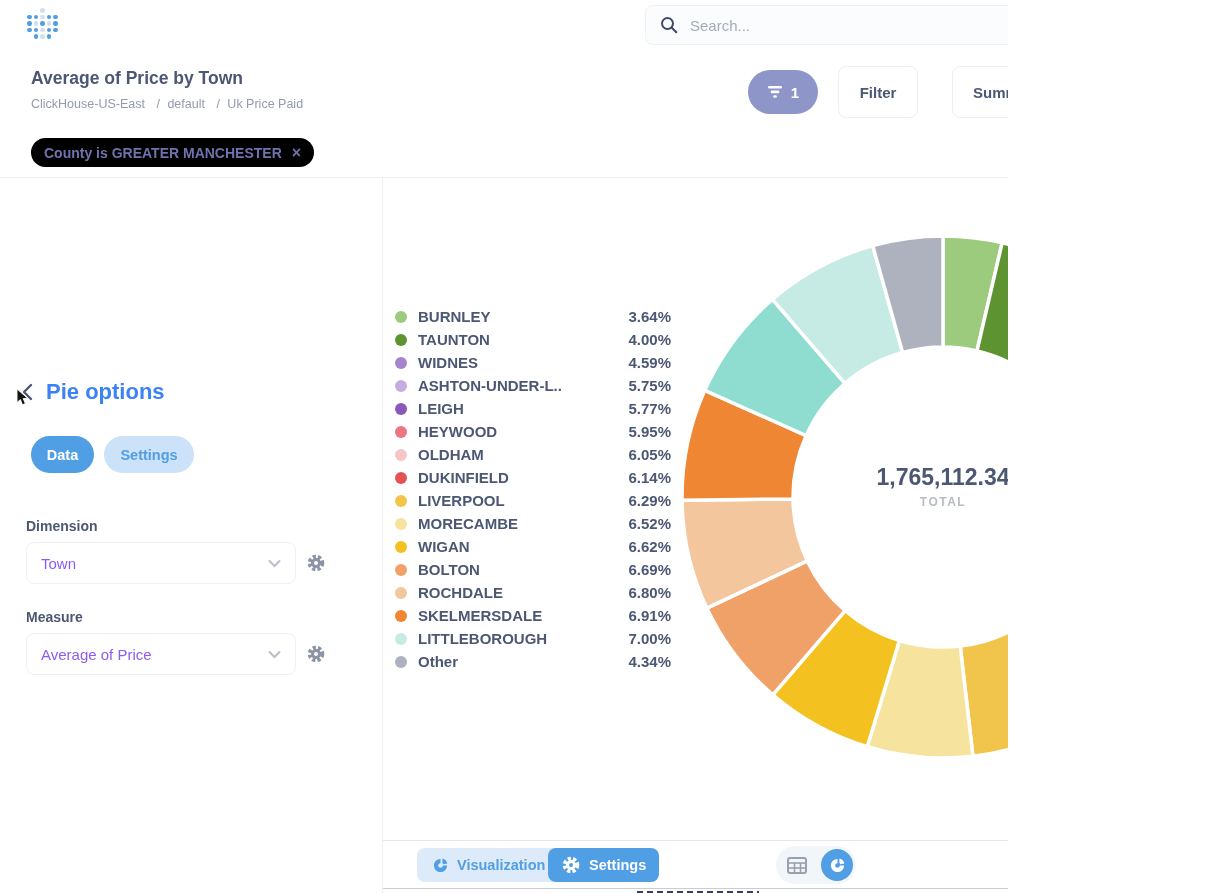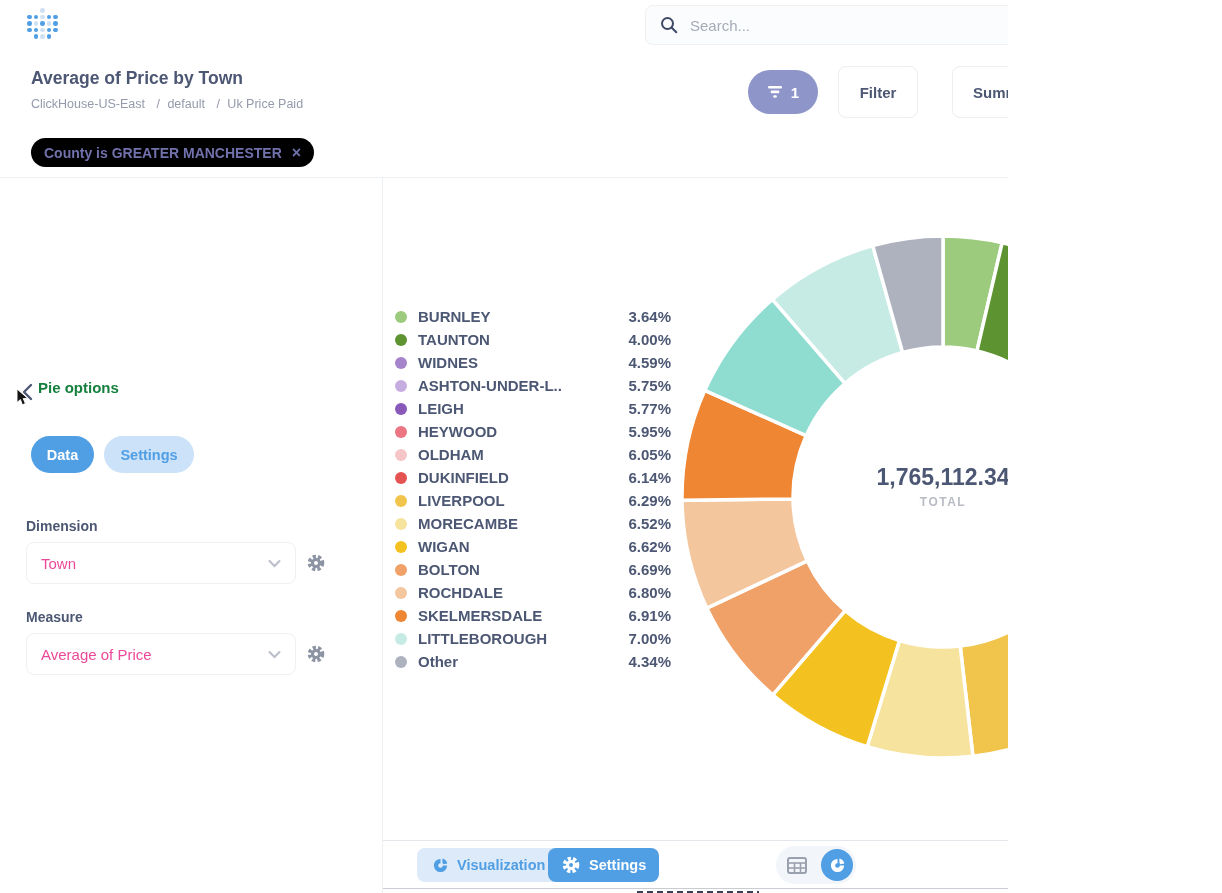--- a/index.html
+++ b/index.html
@@ -39,28 +39,28 @@
   
   .chip{left:31px;top:138px;height:29px;border-radius:15px;background:#000000;color:#7172AD;
         display:flex;align-items:center;padding:0 13px;font:700 14px "Liberation Sans",sans-serif;gap:10px;cursor:pointer;}
   .chip .x{font-size:16px;font-weight:700;line-height:1;cursor:pointer;}
   .hdiv{left:0;top:177px;width:1222px;height:1px;background:#EDF0F2;}
 
   
   .sidebar{left:0;top:178px;width:383px;height:715px;background:#fff;border-right:1px solid #EDF0F2;box-sizing:border-box;}
   .back-chevron{position:absolute;left:22px;top:205px;cursor:pointer;}
   .cursor-artifact{position:absolute;left:16px;top:211px;pointer-events:none;}
-  .pane-title{position:absolute;left:38px;top:201px;color:#15803d;font-size:15px;font-weight:700;}
+  .pane-title{position:absolute;left:46px;top:201px;color:#3b82f6;font-size:22px;font-weight:700;}
   .tab{position:absolute;height:37px;border-radius:19px;display:flex;align-items:center;justify-content:center;
        font:700 14.5px "Liberation Sans",sans-serif;cursor:pointer;text-align:center;}
   .tab-data{left:31px;top:258px;width:63px;background:#509EE3;color:#fff;}
   .tab-display{left:104px;top:258px;width:90px;background:#CBE2F8;color:#509EE3;}
   .fld-label{position:absolute;left:26px;font-size:14px;font-weight:700;color:#4C5773;}
   .select{position:absolute;left:26px;width:270px;height:42px;border:1px solid #F0F0F0;border-radius:8px;
-          display:flex;align-items:center;padding:0 14px;box-sizing:border-box;color:#ec4899;font-size:15px;
+          display:flex;align-items:center;padding:0 14px;box-sizing:border-box;color:#8b5cf6;font-size:15px;
           justify-content:space-between;cursor:pointer;background:#fff;}
   .gear{color:#8C93A3;cursor:pointer;}
   .side-gear{position:absolute;left:306px;}
 
   
   .chart-panel{left:383px;top:178px;width:839px;height:662px;background:#fff;}
   .legend{position:absolute;left:12px;top:127px;width:276px;}
   .legend-row{display:flex;align-items:center;height:23px;cursor:pointer;}
   .legend-dot{width:12px;height:12px;border-radius:50%;margin-right:11px;flex:none;}
   .legend-label{flex:1;font-size:15px;font-weight:700;color:#4C5773;white-space:nowrap;}

